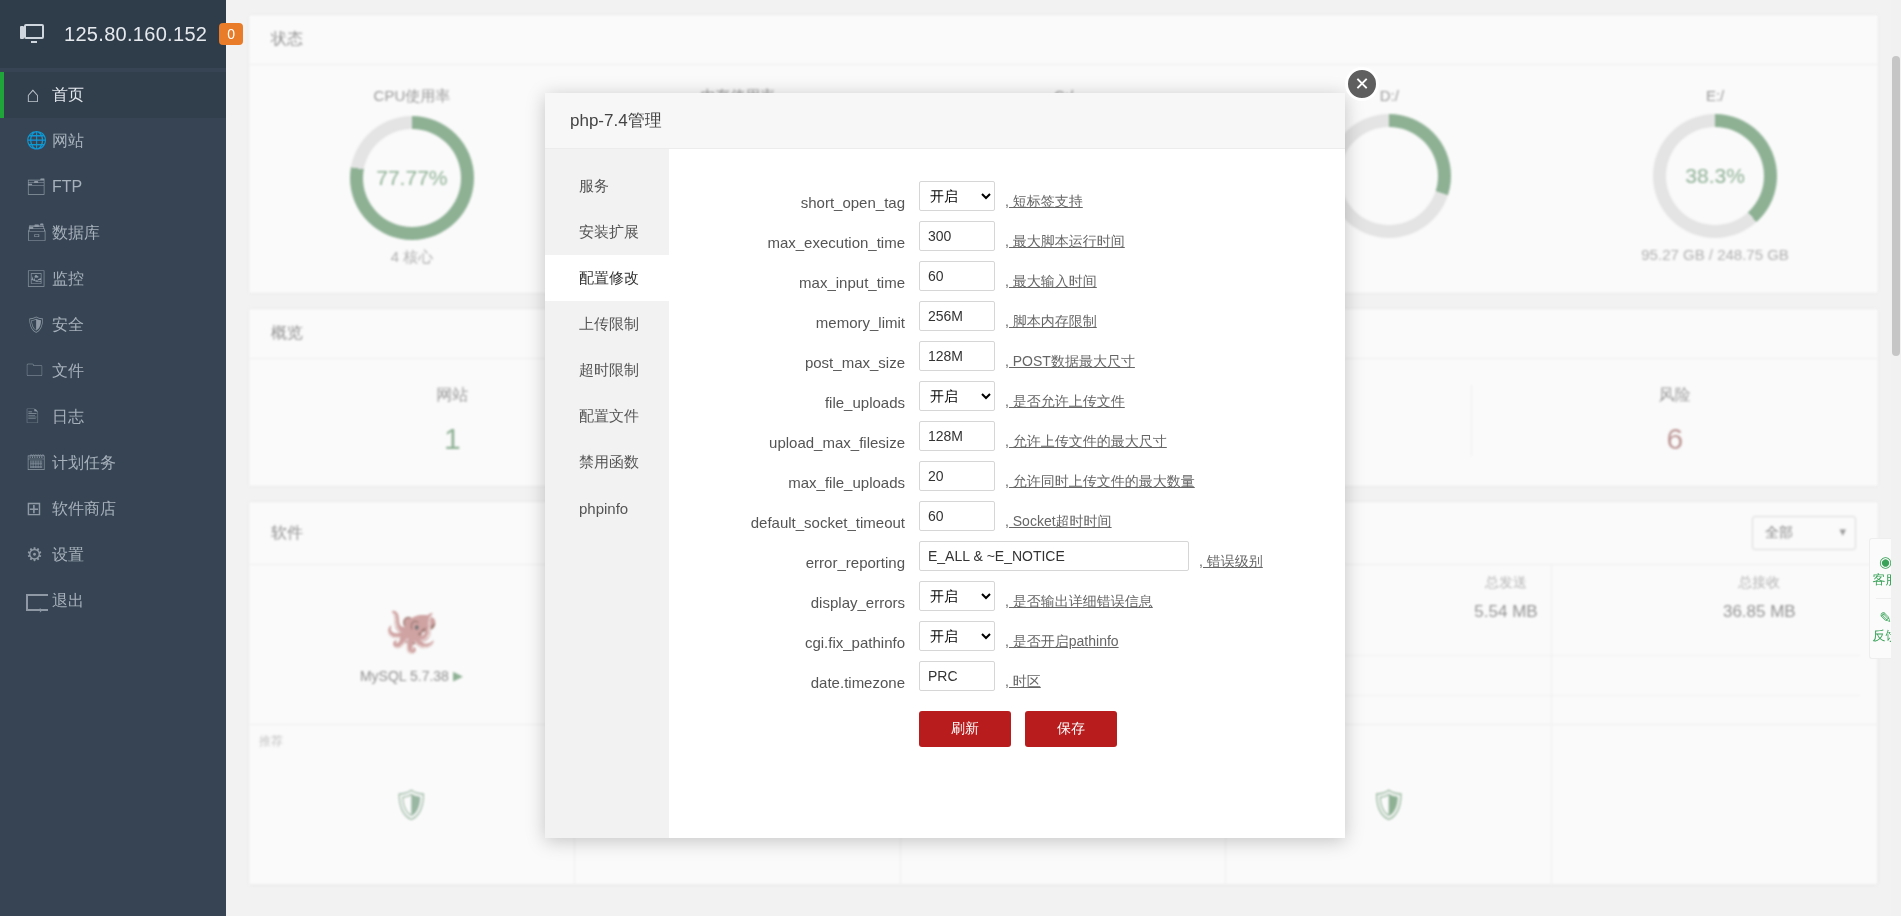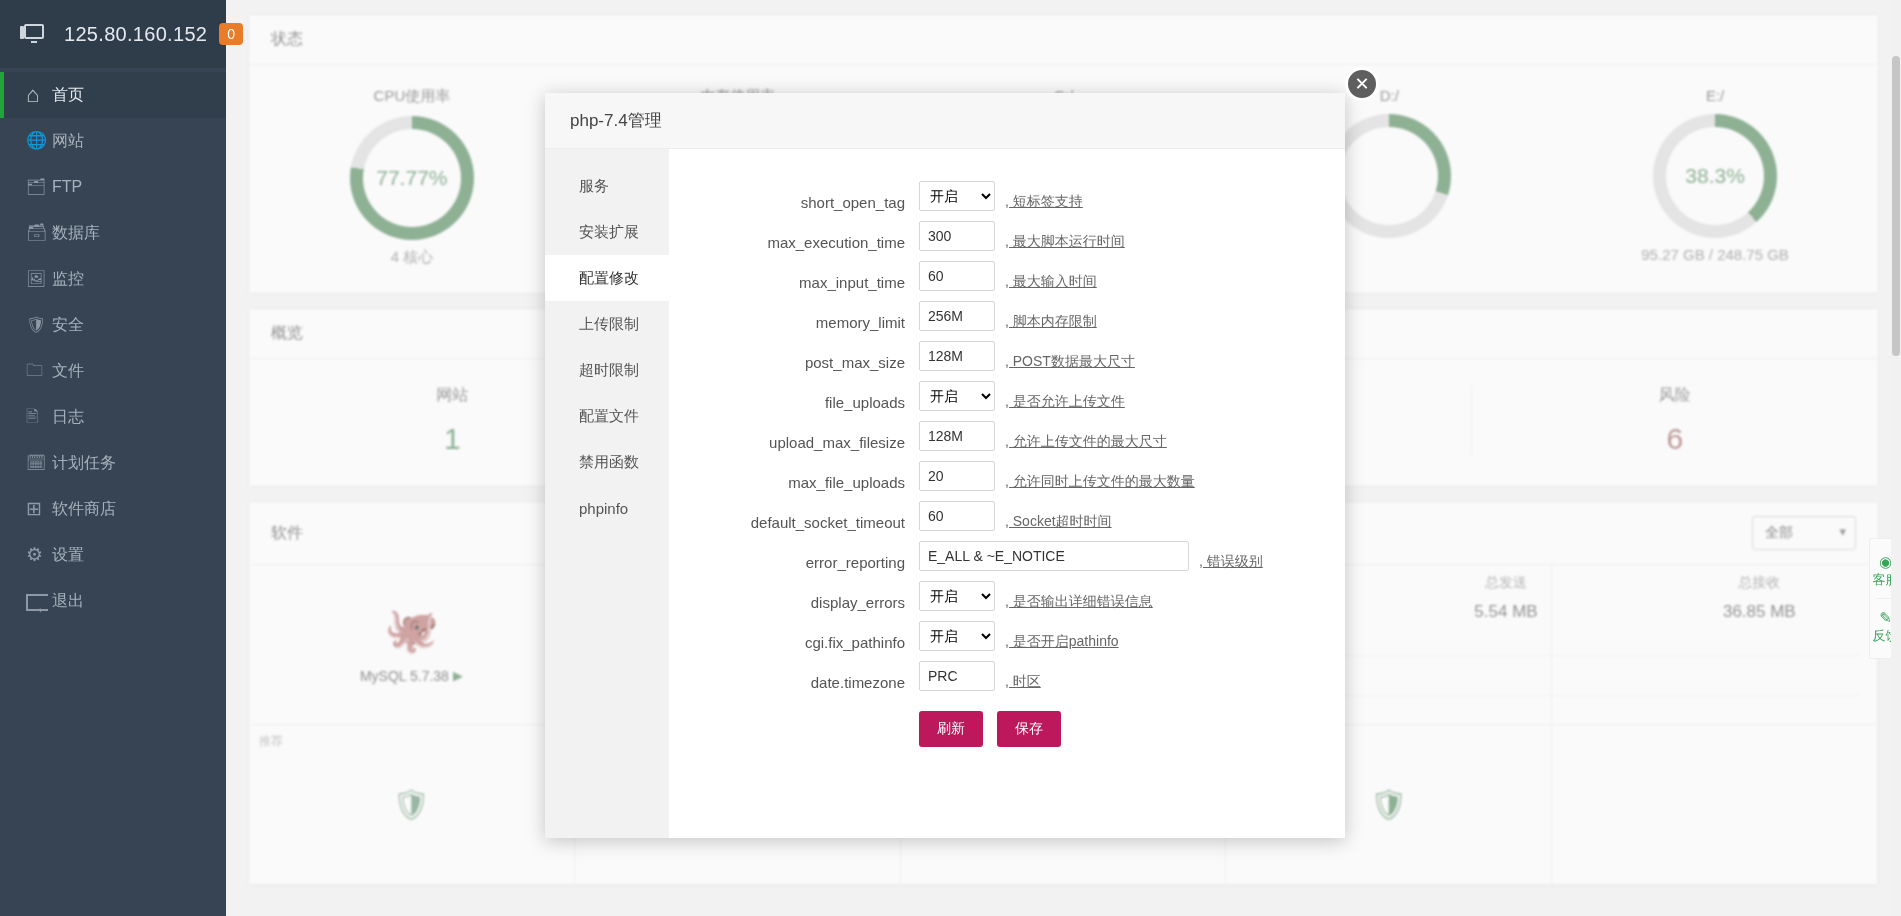--- a/index.html
+++ b/index.html
@@ -191,22 +191,22 @@
     font-family:"Liberation Sans", sans-serif;
   }
   .fselect{
     width:100%; height:30px; border:1px solid #d6d6d6; border-radius:2px;
     padding:4px 6px; font-size:14px; color:#000000; background:#fff;
     font-family:"Liberation Sans", sans-serif;
   }
   .fdesc{ font-size:14px; color:#666; padding-left:10px; white-space:nowrap;text-decoration:underline; }
   .fbtns{ display:flex; gap:14px; padding-left:250px; margin-top:20px; }
   .btn{
-    background:#be185d; color:#fff; border:none; border-radius:3px;
-    padding:9px 18px; font-size:14px; cursor:pointer;
+    background:#b91c1c; color:#fff; border:none; border-radius:3px;
+    padding:9px 32px; font-size:14px; cursor:pointer;
     font-family:"Liberation Sans", sans-serif;
   }
 
   
   .dock{
     position:absolute; right:0; top:538px; width:32px;
     background:#fbfbfb; border:1px solid #eee; border-right:none;
     border-radius:3px 0 0 3px; z-index:10; text-align:center; padding:8px 0;
   }
   .dock-item{ padding:7px 0; font-size:13px; color:#3aa35a; line-height:15px; cursor:pointer;}

